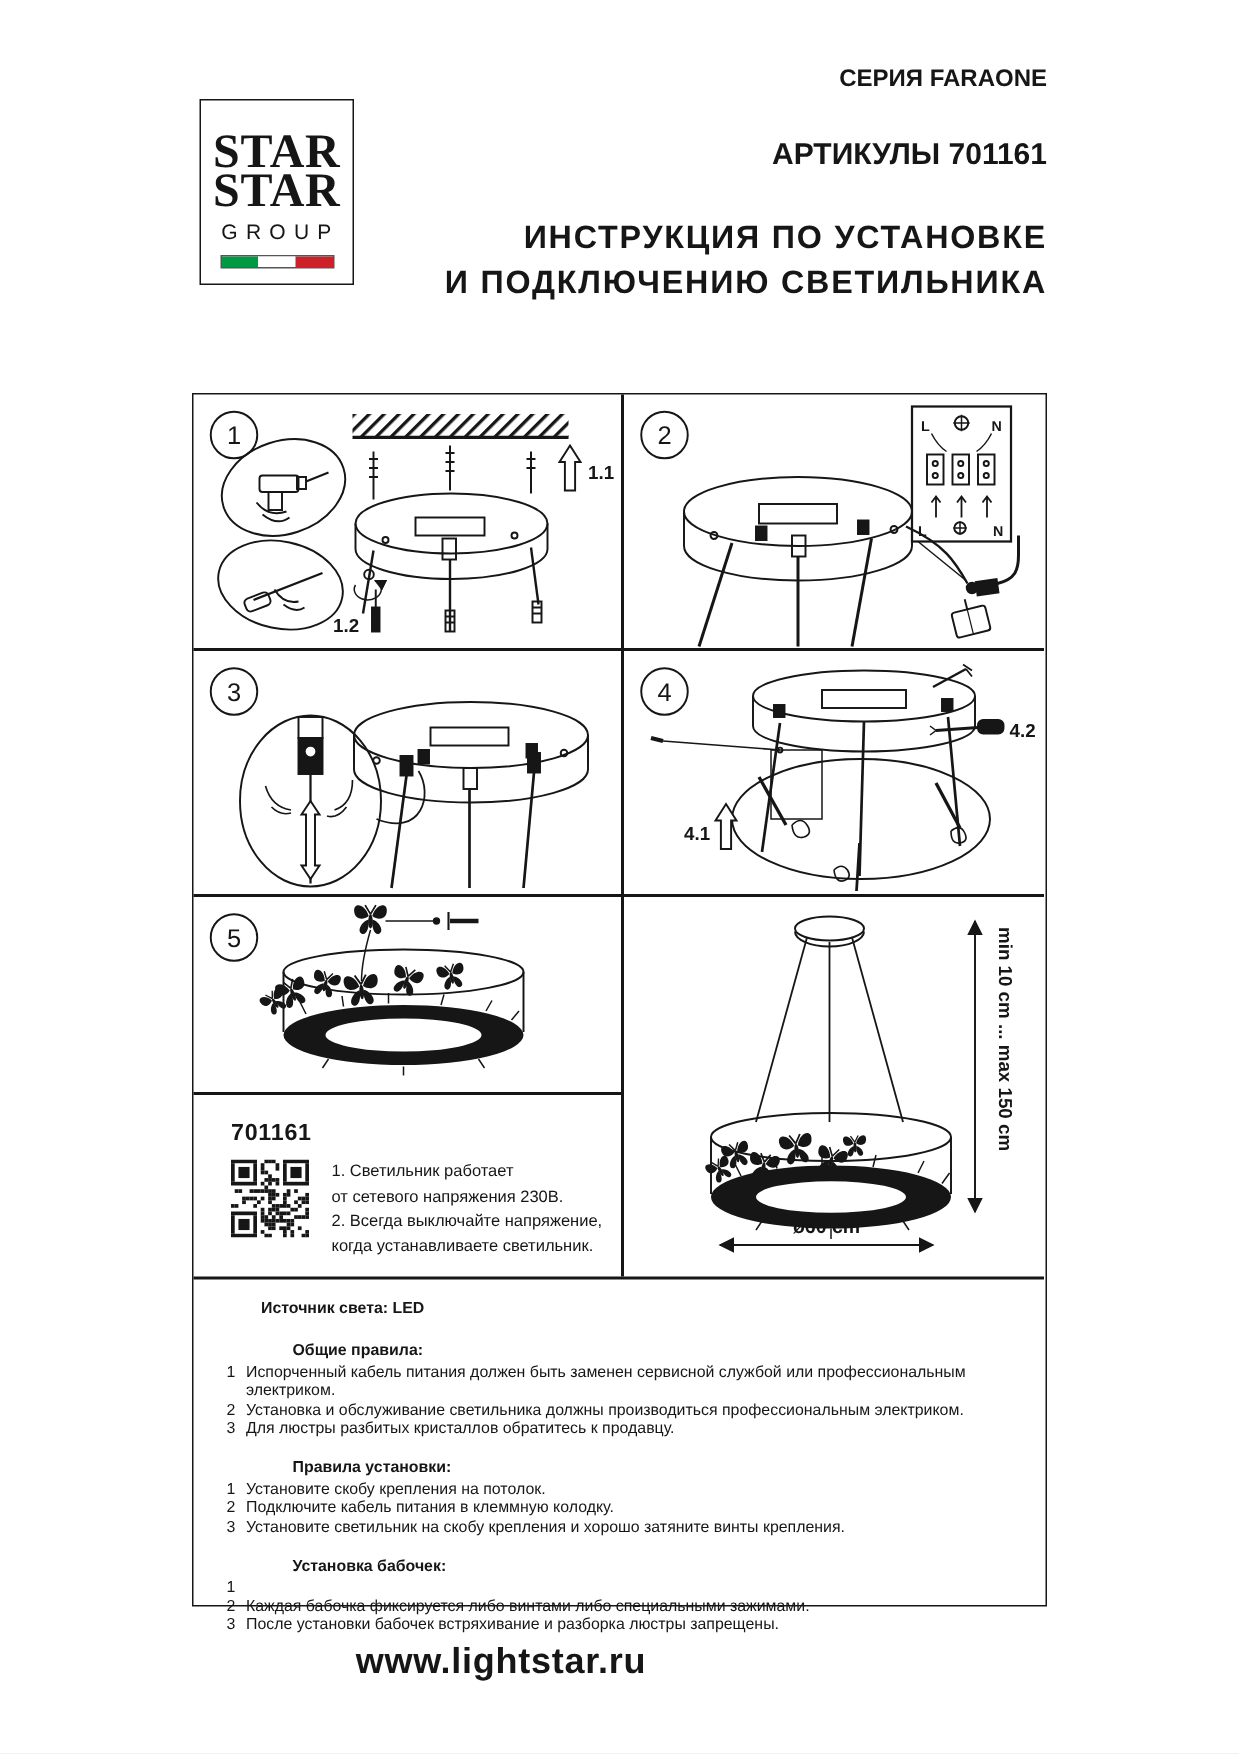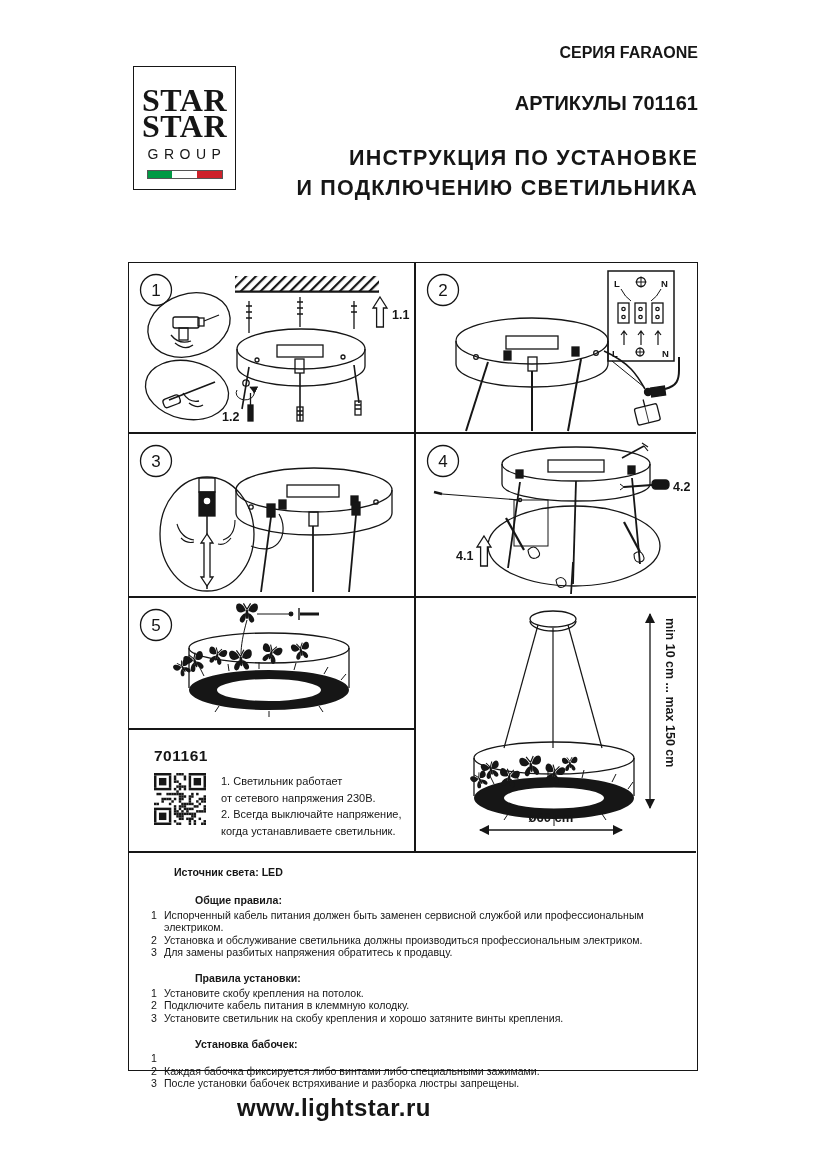--- a/index.html
+++ b/index.html
@@ -494,21 +494,21 @@
           <div class="rule-item">
             <span class="rule-num">1</span>
             <span>Испорченный кабель питания должен быть заменен сервисной службой или профессиональным электриком.</span>
           </div>
           <div class="rule-item">
             <span class="rule-num">2</span>
             <span>Установка и обслуживание светильника должны производиться профессиональным электриком.</span>
           </div>
           <div class="rule-item">
             <span class="rule-num">3</span>
-            <span>Для замены разбитых напряжения обратитесь к продавцу.</span>
+            <span>Для люстры разбитых кристаллов обратитесь к продавцу.</span>
           </div>
           <div class="rule-heading">Правила установки:</div>
           <div class="rule-item">
             <span class="rule-num">1</span>
             <span>Установите скобу крепления на потолок.</span>
           </div>
           <div class="rule-item">
             <span class="rule-num">2</span>
             <span>Подключите кабель питания в клеммную колодку.</span>
           </div>

